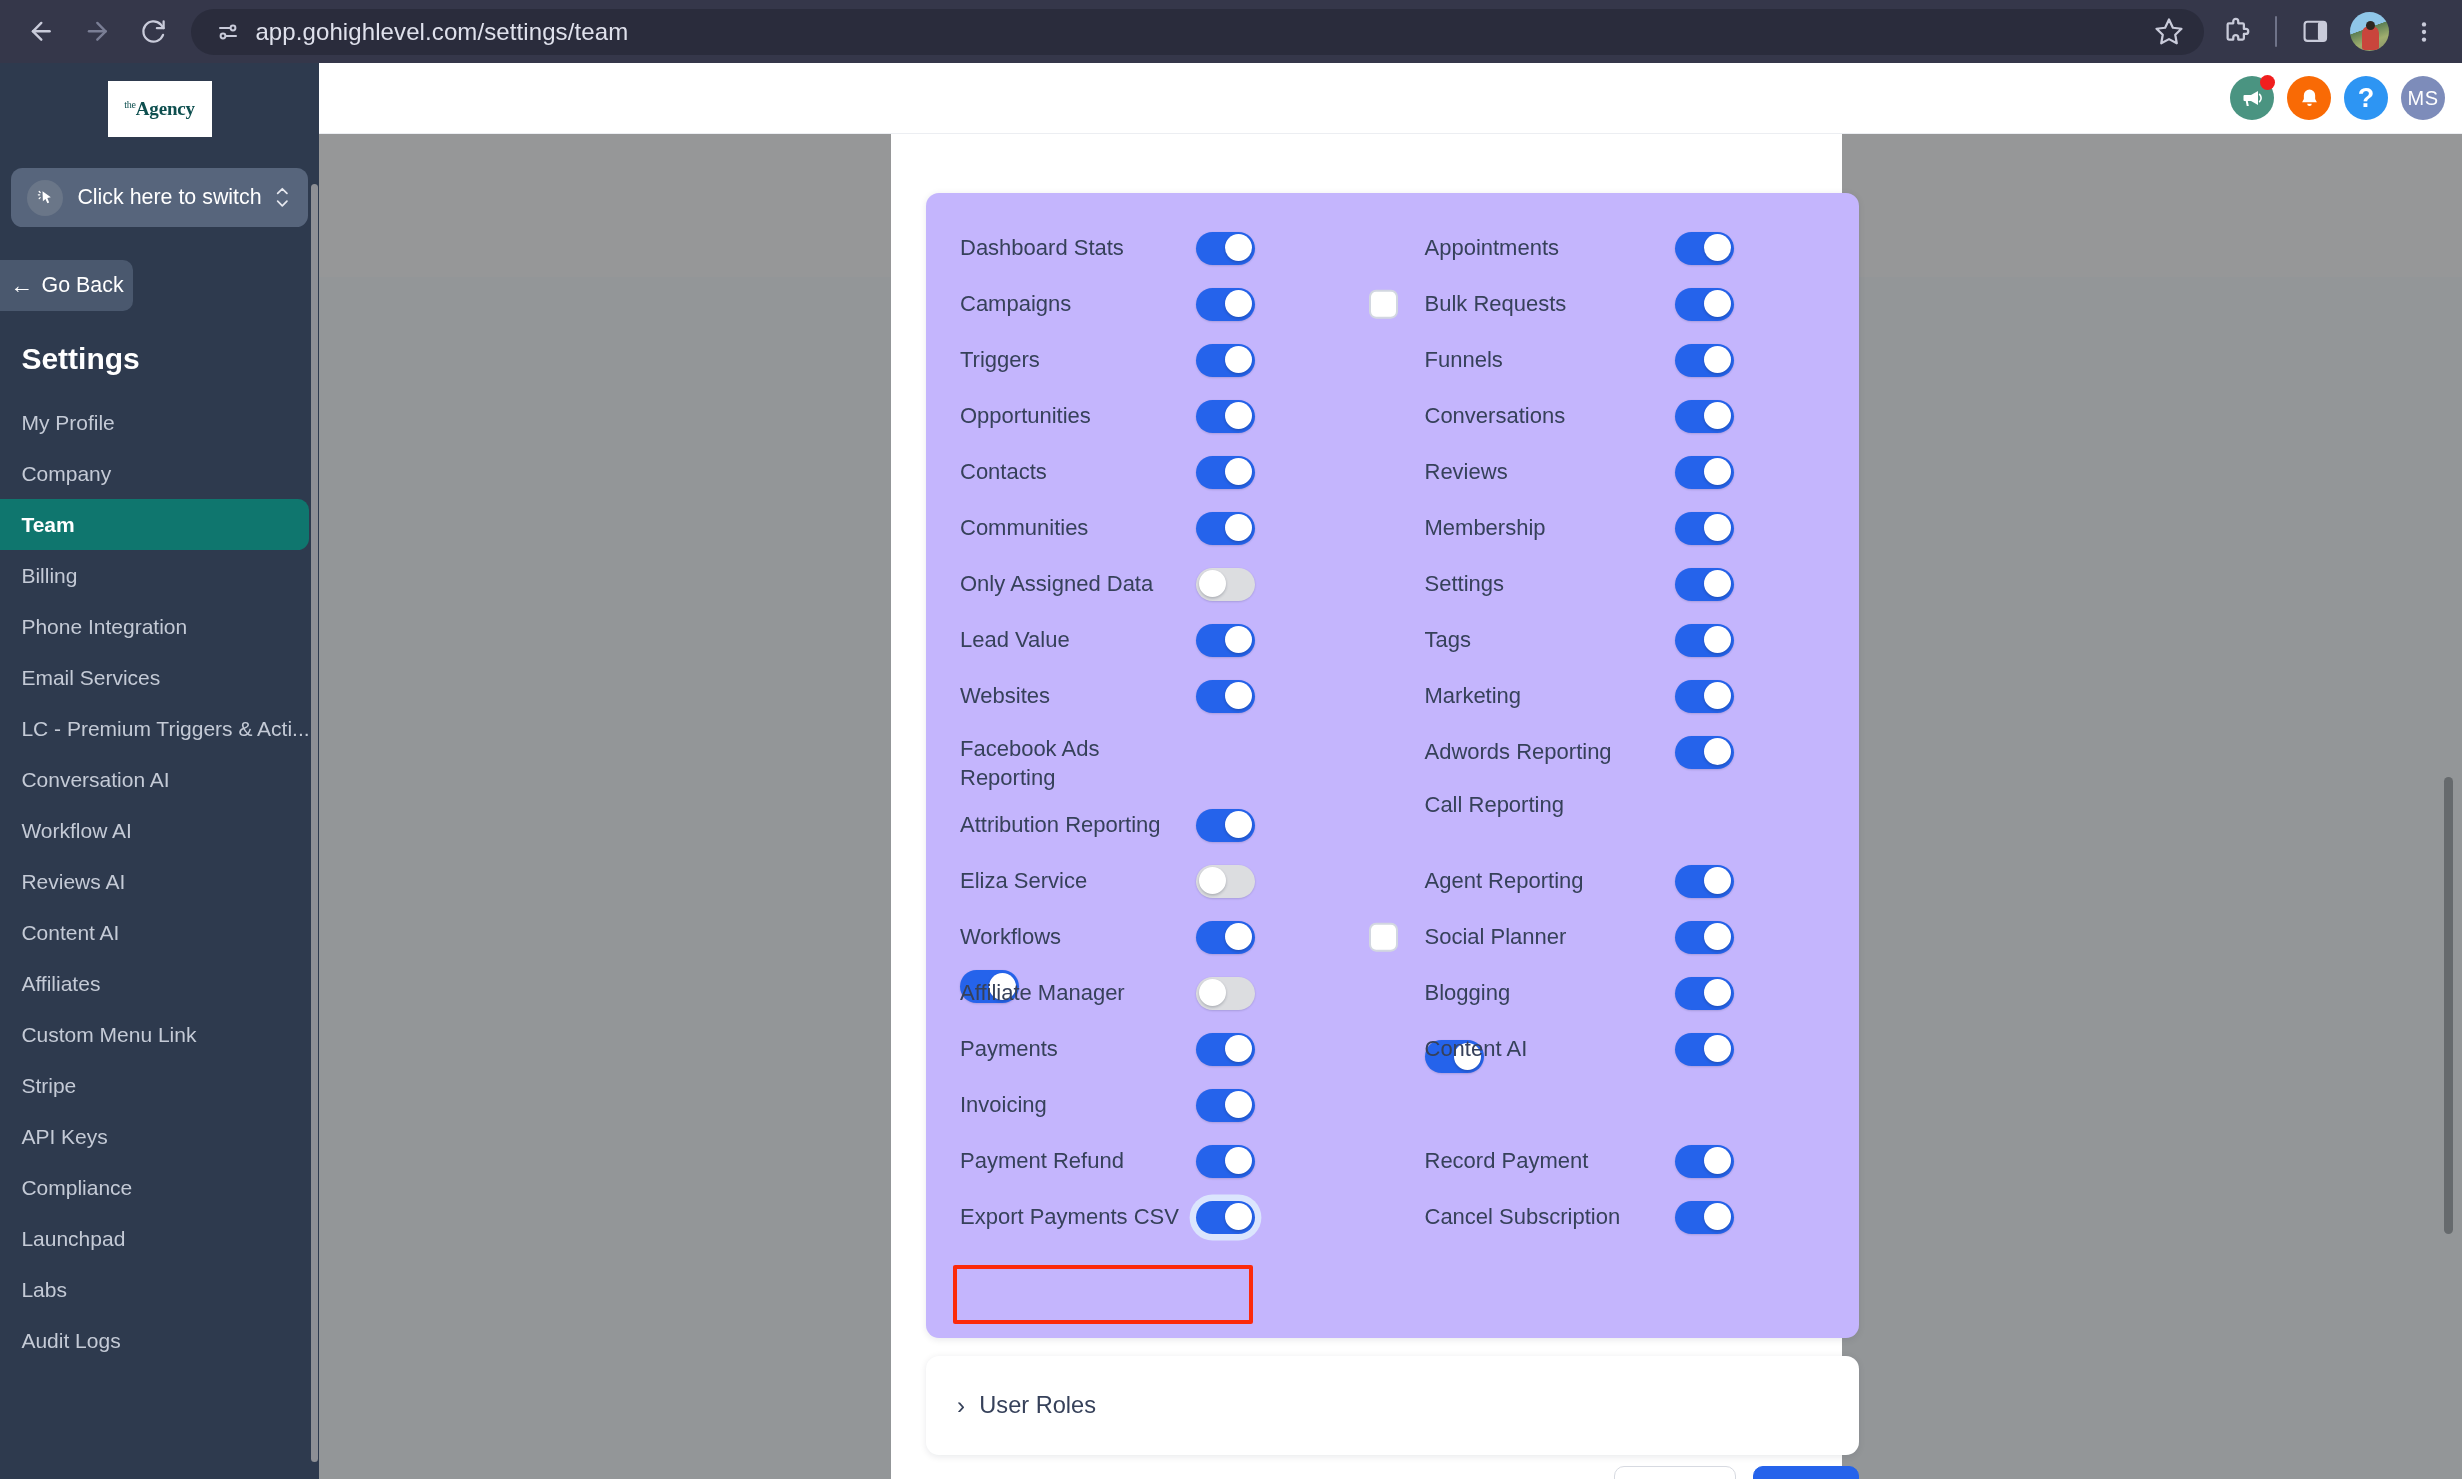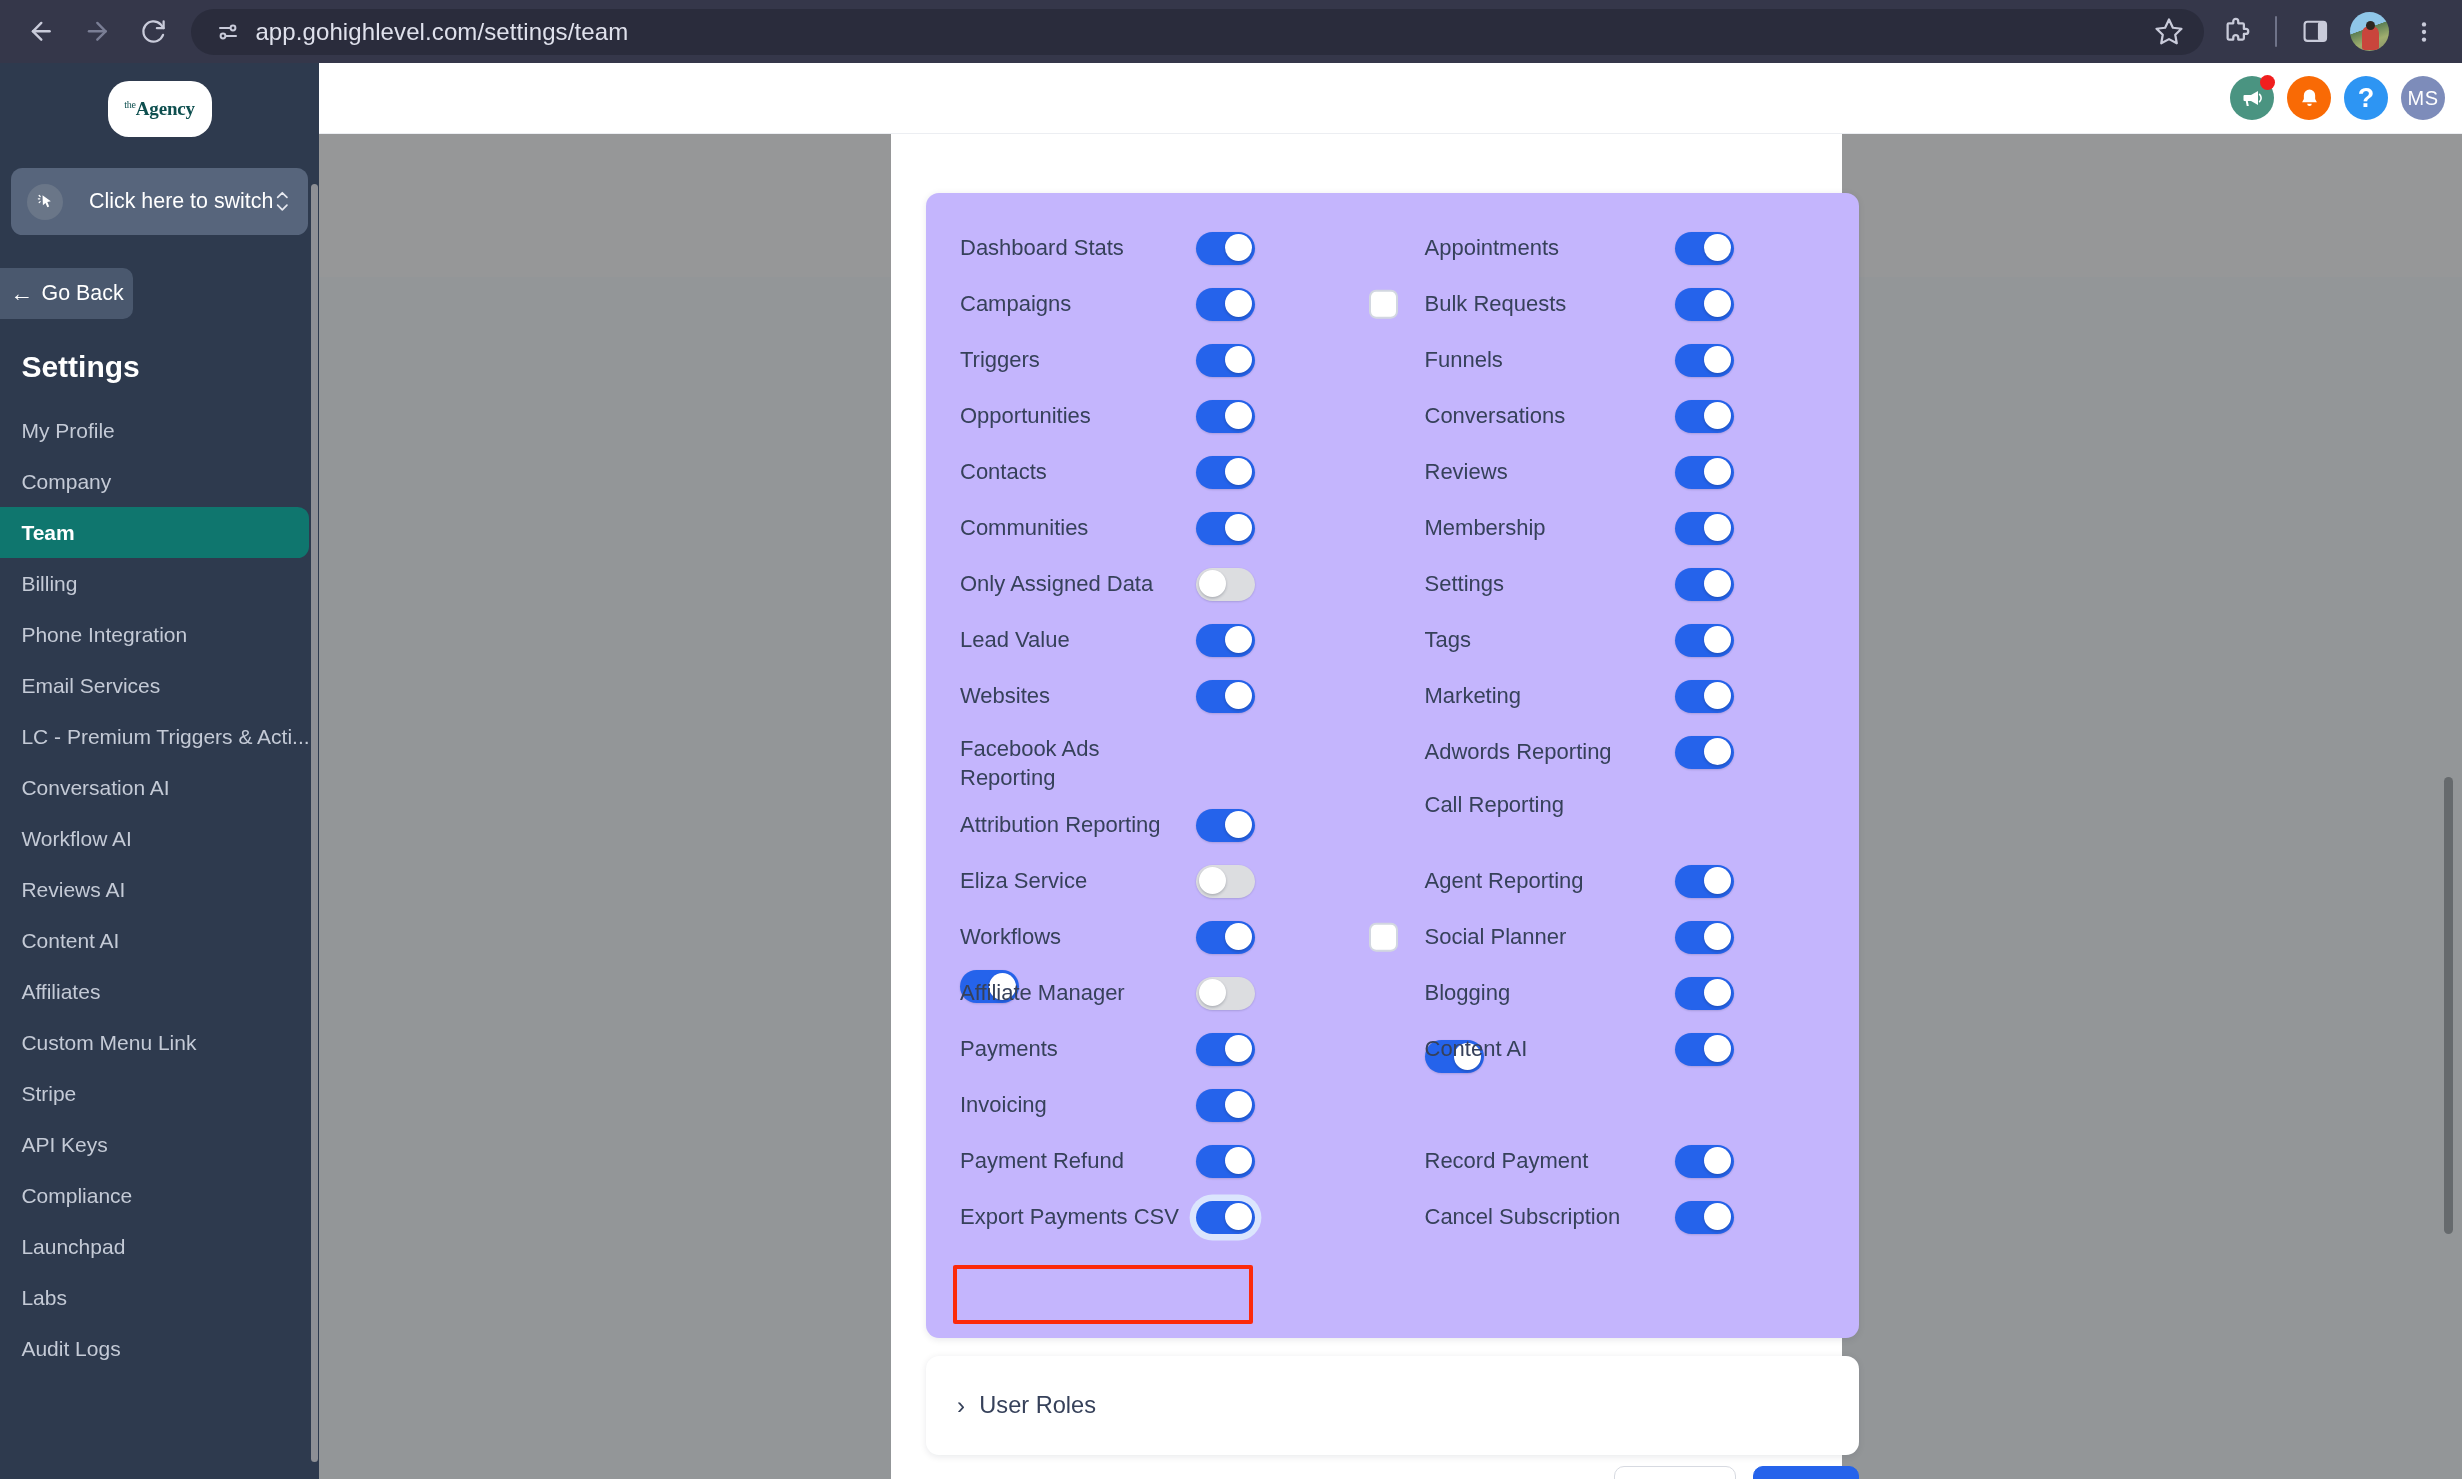--- a/index.html
+++ b/index.html
@@ -61,31 +61,31 @@
   }
 
   
   .sidebar {
     position: absolute; left: 0; top: 0; width: 319px; height: 1417px;
     background: #2e3a4e;
     overflow: hidden;
   }
   .logo-wrap {
     margin: 18px auto 0; width: 104px; height: 56px;
-    background: #fff; display: flex; align-items: center; justify-content: center; border-radius: 21px;
+    background: #fff; display: flex; align-items: center; justify-content: center;
   }
   .logo-text {
     font-family: "Liberation Serif", serif;
     font-size: 19px; font-weight: bold; color: #0e4f4f; letter-spacing: -0.2px;
   }
   .logo-text sup { font-size: 10px; font-weight: normal; vertical-align: super; }
   .switcher {
-    margin: 31px 11.4px 0 11.4px; height: 67px;
+    margin: 31px 11.4px 0 11.4px; height: 59px;
     background: #57657c; border-radius: 11.4px;
-    display: flex; align-items: center; padding: 0 15.7px; text-align: right;
+    display: flex; align-items: center; padding: 0 15.7px;
   }
   .switcher-icon {
     width: 36px; height: 36px; border-radius: 50%; background: #6a7688;
     display: flex; align-items: center; justify-content: center; flex: 0 0 auto;
   }
   .switcher-label { color: #fff; font-size: 21.4px; margin-left: 14.3px; flex: 1; }
   .switcher-caret { color: #e6e8ef; display: flex; flex-direction: column; gap: 2.9px; }
   .go-back {
     margin-top: 33px; margin-left: 0; width: 133px; height: 51px;
     background: #4a586e; border-radius: 0 10px 10px 0;

